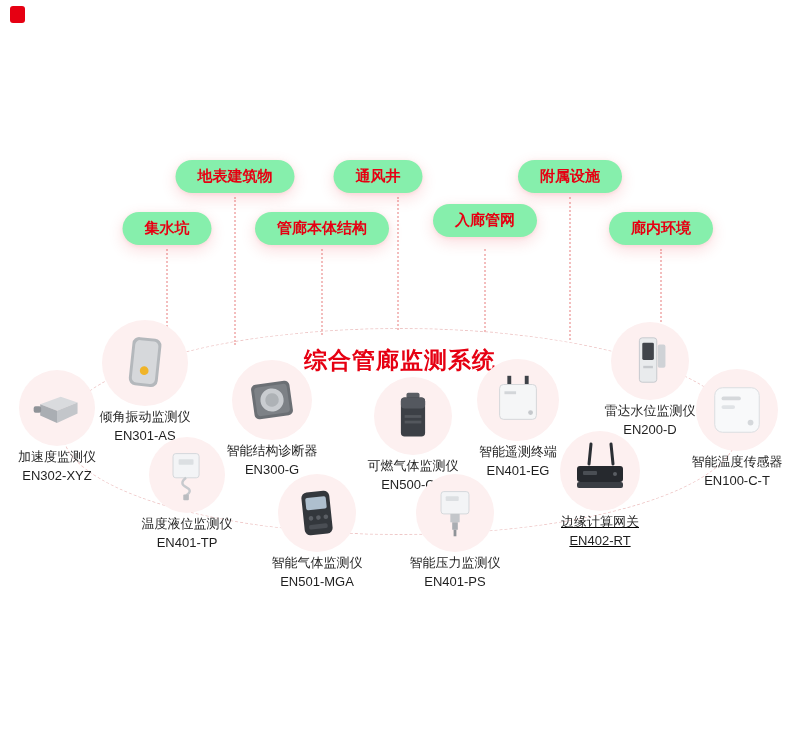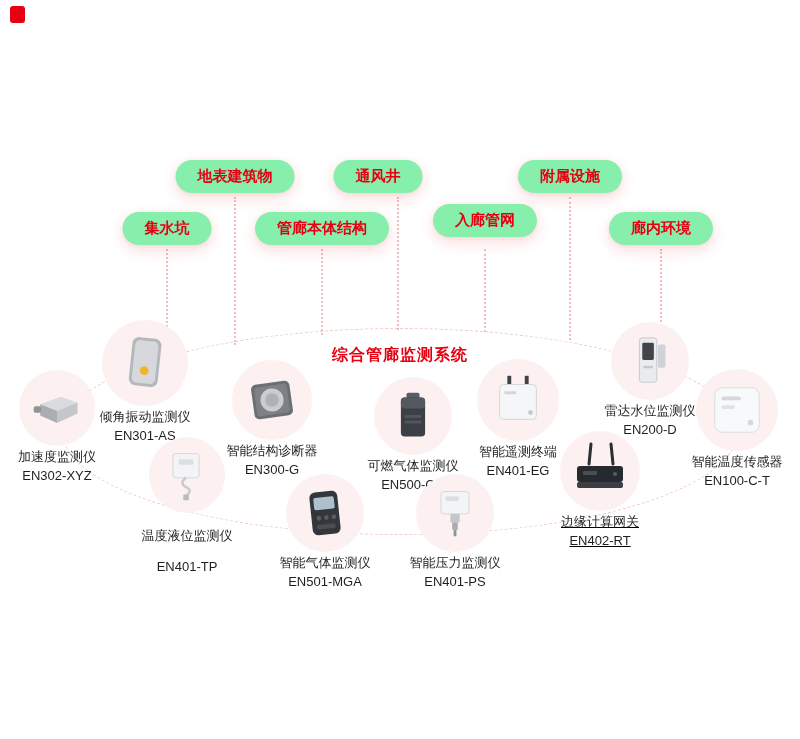--- a/index.html
+++ b/index.html
@@ -22,21 +22,21 @@
   }
   .pill {
     position:absolute; transform:translateX(-50%);
     background:#86efac; border-radius:17px; padding:7px 22px;
     font-size:15px; font-weight:bold; color:var(--accent,#e60012);
     box-shadow:0 5px 16px rgba(230,0,18,0.14), 0 1px 4px rgba(230,0,18,0.08);
     white-space:nowrap; z-index:3;
   }
   .center-title {
     position:absolute; left:400px; top:345px; transform:translateX(-50%);
-    color:var(--accent,#e60012); font-weight:bold; font-size:16px;
+    color:var(--accent,#e60012); font-weight:bold; font-size:23px;
     letter-spacing:1px; white-space:nowrap; z-index:2;text-align:right;
   }
   .device {
     position:absolute; width:150px; display:flex; flex-direction:column;
     align-items:center; z-index:2;
   }
   .device-circle {
     border-radius:50%; background:var(--circle-bg,#fdf0f0);
     display:flex; align-items:center; justify-content:center;
   }
@@ -163,34 +163,34 @@
         <rect x="8" y="8" width="46" height="46" rx="8" fill="#f8f9fa" stroke="#dadde0"></rect>
         <rect x="15" y="17" width="20" height="4" rx="2" fill="#d5d8db"></rect>
         <rect x="15" y="26" width="14" height="4" rx="2" fill="#e0e3e6"></rect>
         <circle cx="45" cy="44" r="3" fill="#d5d8db"></circle>
       </svg>
     </div>
     <div class="device-name">智能温度传感器</div>
     <div class="device-model">EN100-C-T</div>
   </div>
 
-  <div class="device" style="left:112px;top:437px;gap:12px;">
+  <div class="device" style="left:112px;top:437px;">
     <div class="device-circle" style="width:76px;height:76px;">
       <svg viewBox="0 0 58 58" width="54" height="54">
         <rect x="14" y="6" width="28" height="26" rx="3" fill="#f3f4f6" stroke="#d3d6d9"></rect>
         <rect x="20" y="12" width="16" height="6" rx="1" fill="#dcdfe2"></rect>
         <path d="M28 32 q-8 6 0 10 q8 4 0 9" fill="none" stroke="#c7cace" stroke-width="2.5"></path>
         <rect x="25" y="50" width="6" height="6" rx="1" fill="#b9bcc0"></rect>
       </svg>
     </div>
     <div class="device-name">温度液位监测仪</div>
     <div class="device-model">EN401-TP</div>
   </div>
 
-  <div class="device" style="left:250px;top:474px;">
+  <div class="device" style="left:242px;top:474px;">
     <div class="device-circle" style="width:78px;height:78px;">
       <svg viewBox="0 0 60 60" width="56" height="56">
         <g transform="rotate(-6 30 30)">
           <rect x="15" y="7" width="30" height="46" rx="6" fill="#33373c"></rect>
           <rect x="19" y="13" width="22" height="13" rx="2" fill="#aebfce"></rect>
           <circle cx="23" cy="35" r="2.5" fill="#5a5e64"></circle>
           <circle cx="31" cy="35" r="2.5" fill="#5a5e64"></circle>
           <circle cx="39" cy="35" r="2.5" fill="#5a5e64"></circle>
           <rect x="20" y="42" width="20" height="5" rx="2" fill="#4a4e54"></rect>
         </g>

